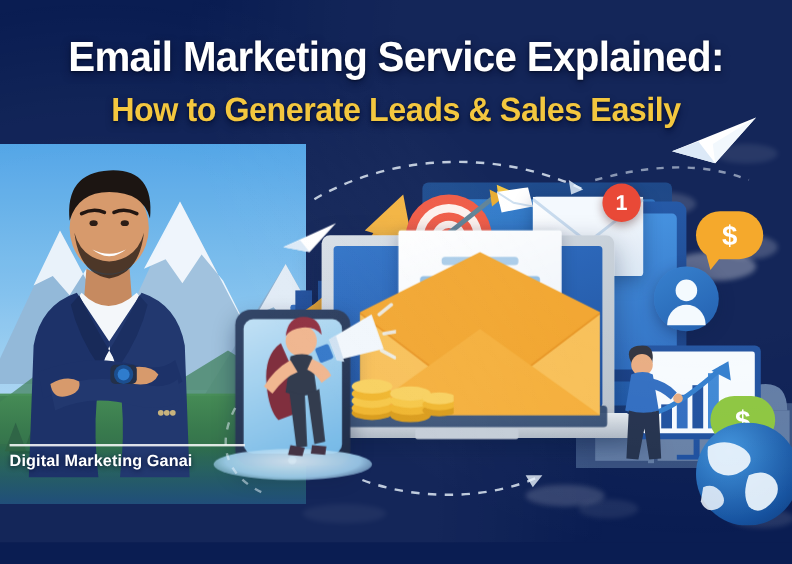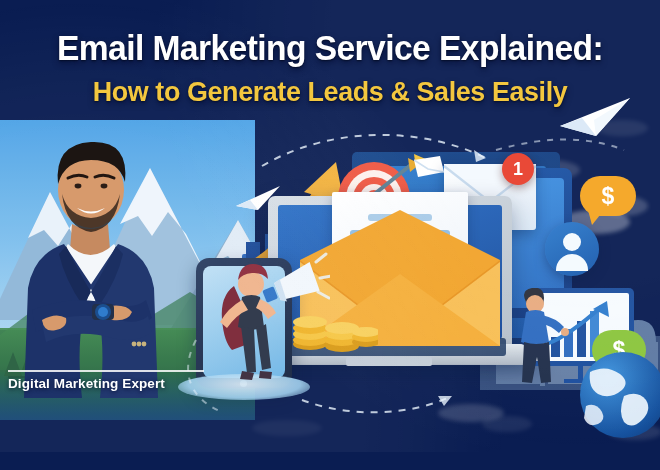--- a/index.html
+++ b/index.html
@@ -391,16 +391,16 @@
     <circle cx="138" cy="216" r="2.4" fill="#c8b37d"></circle>
   </svg>
 
   <div class="titlewrap">
     <div class="t1">Email Marketing Service Explained:</div>
     <div class="t2">How to Generate Leads &amp; Sales Easily</div>
   </div>
 
   <div class="namewrap">
     <div class="nmrule"></div>
-    <div class="role">Digital Marketing Expert</div>
+    <div class="role">Digital Marketing Ganai</div>
   </div>
 
 </div>
 
 </body></html>

